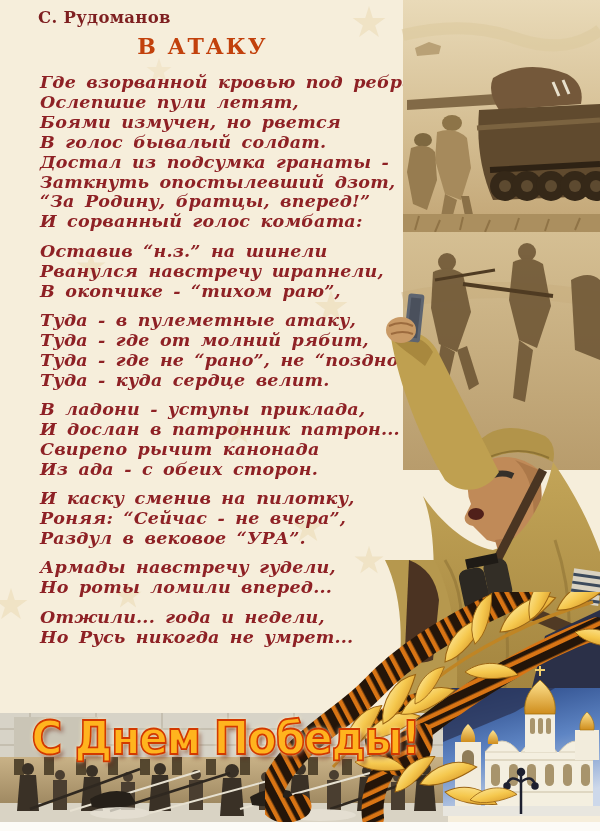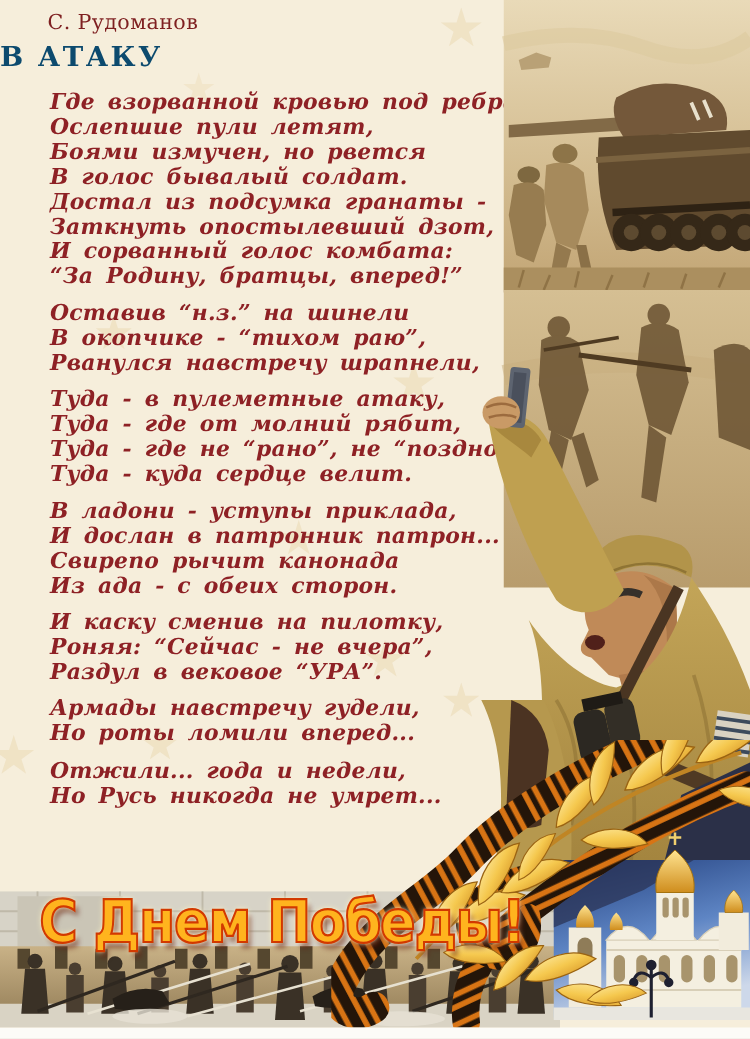--- a/index.html
+++ b/index.html
@@ -1,21 +1,21 @@
 <!DOCTYPE html>
 <html><head>
 <meta charset="utf-8">
 <style>
   html,body { margin:0; padding:0; background:#e8e8e8; }
   .page { position:relative; width:600px; height:831px; background:#f6eedb; overflow:hidden;
           font-family:"DejaVu Serif", serif; }
-  .author { position:absolute; left:38px; top:8px; font-size:16.5px; font-weight:normal;
+  .author { position:absolute; left:38px; top:8px; font-size:16.5px; font-weight:bold;
             color:#7e1f20; letter-spacing:.3px; z-index:3; }
-  .title  { position:absolute; left:0; top:33px; width:405px; font-size:22px;
-            font-weight:bold; color:#0c4a6e; letter-spacing:2px; z-index:3; }
+  .title  { position:absolute; left:0; top:33px; width:405px; text-align:center; font-size:22px;
+            font-weight:bold; color:#c2410c; letter-spacing:2px; z-index:3; }
   .poem   { position:absolute; left:40px; top:73px; color:#8e2125; font-size:17.5px;
             font-weight:bold; font-style:italic; line-height:19.9px; letter-spacing:.2px;
             word-spacing:4px; z-index:3; }
   .stanza { margin-bottom:9.5px; }
   .line   { white-space:nowrap; }
   .star   { position:absolute; background:#ead8af; opacity:.5; z-index:1;
             clip-path:polygon(50% 0%,61% 35%,98% 35%,68% 57%,79% 91%,50% 70%,21% 91%,32% 57%,2% 35%,39% 35%); }
   .photo-col { position:absolute; left:375px; top:0; width:225px; height:715px; z-index:5; }
   .parade    { position:absolute; left:0; top:713px; width:448px; height:109px; z-index:8; }
   .br-art    { position:absolute; left:265px; top:592px; width:335px; height:230px; z-index:12; }
@@ -46,27 +46,27 @@
   <div class="author">С. Рудоманов</div>
   <div class="title">В АТАКУ</div>
   <div class="poem">
       <div class="stanza">
         <div class="line">Где взорванной кровью под ребра</div>
         <div class="line">Ослепшие пули летят,</div>
         <div class="line">Боями измучен, но рвется</div>
         <div class="line">В голос бывалый солдат.</div>
         <div class="line">Достал из подсумка гранаты -</div>
         <div class="line">Заткнуть опостылевший дзот,</div>
+        <div class="line">“За Родину, братцы, вперед!”</div>
         <div class="line">И сорванный голос комбата:</div>
-        <div class="line">“За Родину, братцы, вперед!”</div>
       </div>
       <div class="stanza">
         <div class="line">Оставив “н.з.” на шинели</div>
+        <div class="line">Рванулся навстречу шрапнели,</div>
         <div class="line">В окопчике - “тихом раю”,</div>
-        <div class="line">Рванулся навстречу шрапнели,</div>
       </div>
       <div class="stanza">
         <div class="line">Туда - в пулеметные атаку,</div>
         <div class="line">Туда - где от молний рябит,</div>
         <div class="line">Туда - где не “рано”, не “поздно”,</div>
         <div class="line">Туда - куда сердце велит.</div>
       </div>
       <div class="stanza">
         <div class="line">В ладони - уступы приклада,</div>
         <div class="line">И дослан в патронник патрон...</div>

